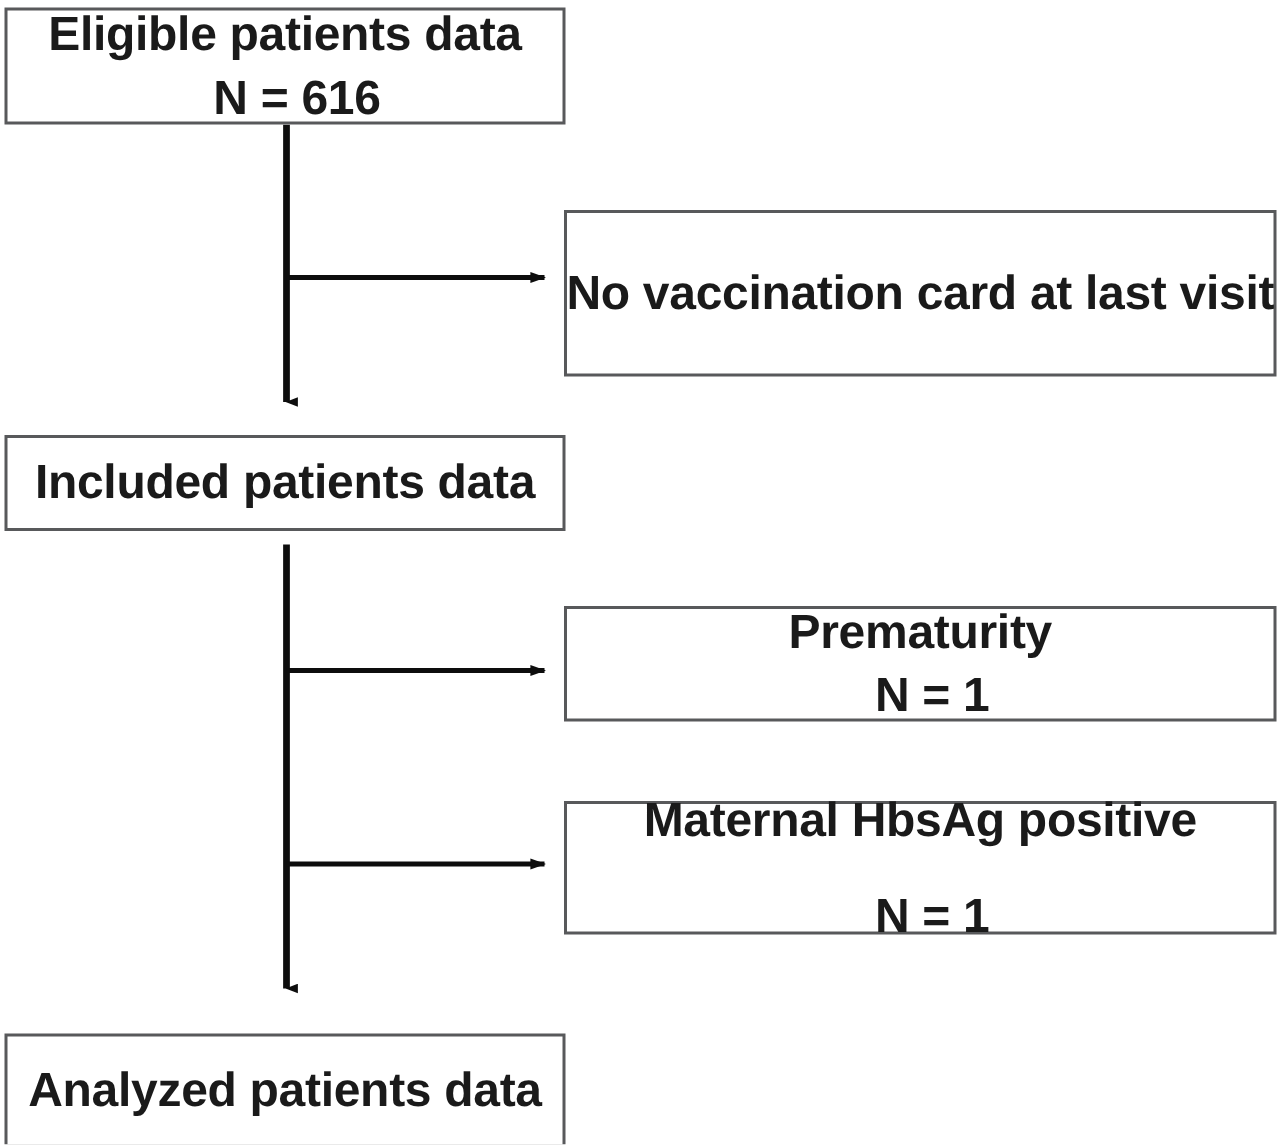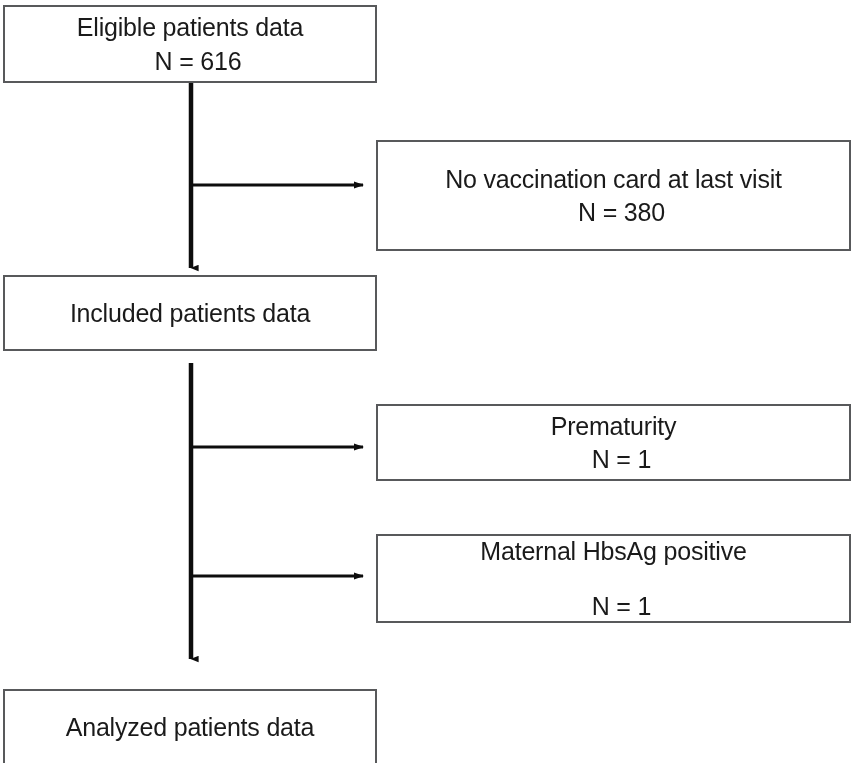--- a/index.html
+++ b/index.html
@@ -36,31 +36,31 @@
     align-items: center;
     justify-content: center;
     line-height: 1.22;
     z-index: 2;
   }
   .node .node-label,
   .node .node-count {
     display: block;
     text-align: left;
     white-space: nowrap;
-    font-size: 25px;
-    font-weight: 400;
+    font-size: 32px;
+    font-weight: 700;
     letter-spacing: -0.2px;
   }
   .node .node-count {
     margin-top: 3px;
     margin-left: 16px;
   }
   
   #node-eligible  { left: 3px;   top: 5px;   width: 374px; height: 78px; }
-  #node-included  { left: 3px;   top: 275px; width: 374px; height: 76px; }
+  #node-included  { left: 3px;   top: 290px; width: 374px; height: 64px; }
   #node-analyzed  { left: 3px;   top: 689px; width: 374px; height: 76px; }
   
   #node-no-card   { left: 376px; top: 140px; width: 475px; height: 111px; }
   #node-premature { left: 376px; top: 404px; width: 475px; height: 77px; }
   #node-hbsag     { left: 376px; top: 534px; width: 475px; height: 89px; gap: 21px; }
 </style>
 </head>
 <body>
 
 <div id="flow-root">
@@ -86,21 +86,20 @@
     <line x1="191" y1="576" x2="363" y2="576" stroke="#0d0d0d" stroke-width="3.2" marker-end="url(#arrow-right)"></line>
   </svg>
 
   <div class="node" id="node-eligible">
     <span class="node-label">Eligible patients data</span>
     <span class="node-count">N = 616</span>
   </div>
 
   <div class="node" id="node-no-card">
     <span class="node-label">No vaccination card at last visit</span>
-    <span class="node-count">N = 380</span>
   </div>
 
   <div class="node" id="node-included">
     <span class="node-label">Included patients data</span>
   </div>
 
   <div class="node" id="node-premature">
     <span class="node-label">Prematurity</span>
     <span class="node-count">N = 1</span>
   </div>

